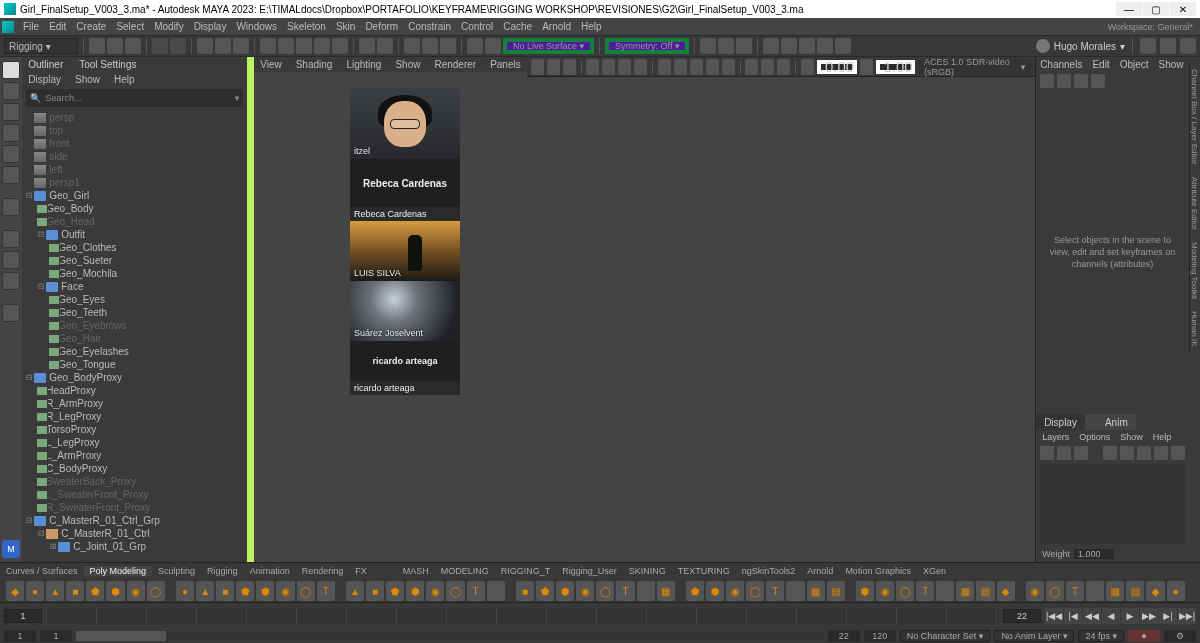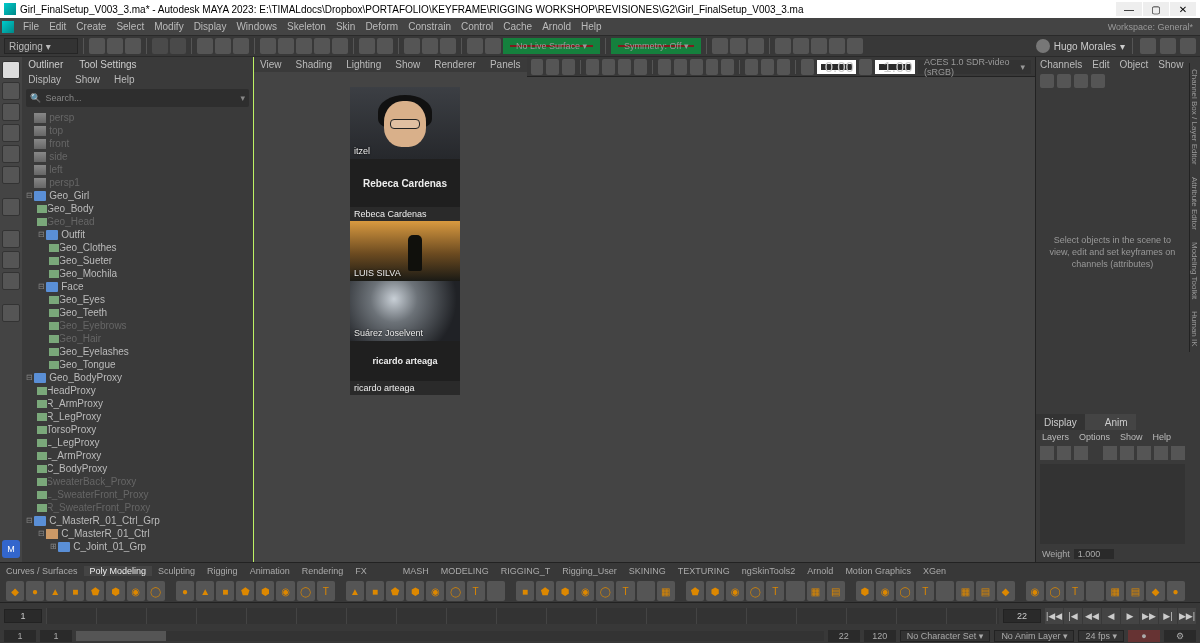--- a/index.html
+++ b/index.html
@@ -16,35 +16,35 @@
 .menubar .mico { width:12px; height:12px; background:linear-gradient(135deg,#0cc,#088); margin-right:4px; }
 .menubar span { padding:0 5px; cursor:default; }
 .menubar .ws { margin-left:auto; font-size:9px; color:#999; }
 
 
 .shelfrow { height:22px; background:#383838; display:flex; align-items:center; padding:0 4px; gap:2px; border-top:1px solid #2a2a2a; border-bottom:1px solid #2a2a2a; }
 .shelfrow .module { background:#333; color:#bbb; height:16px; width:74px; font-size:10px; padding:0 4px; display:flex; align-items:center; border:1px solid #252525; }
 .shelfrow .sep { width:1px; height:16px; background:#555; margin:0 3px; }
 .shelfrow .tico { width:16px; height:16px; background:#555; border-radius:2px; }
 .shelfrow .tico.dim { background:#4a4a4a; }
-.shelfrow .dd { background:#7f1d1d; color:#999; height:16px; padding:0 6px; font-size:9px; display:flex; align-items:center; border:7px solid #15803d; }
+.shelfrow .dd { background:#4c1d95; color:#999; height:16px; padding:0 6px; font-size:9px; display:flex; align-items:center; border:4px solid #15803d; }
 .shelfrow .user { margin-left:auto; display:flex; align-items:center; gap:4px; font-size:10px; color:#ccc; }
 .shelfrow .user .av { width:14px; height:14px; border-radius:50%; background:#777; }
 
 
 .main { display:flex; height:505px; background:#444; }
 
 
 .toolbox { width:24px; background:#444; display:flex; flex-direction:column; align-items:center; padding-top:4px; gap:3px; }
 .toolbox .tl { width:18px; height:18px; background:#555; border:1px solid #333; border-radius:2px; }
 .toolbox .gap { height:8px; }
 .toolbox .bot { margin-top:auto; margin-bottom:4px; width:18px; height:18px; background:#36c; border-radius:3px; color:#fff; font-size:9px; display:flex; align-items:center; justify-content:center; }
 
 
-.outliner { width:250px; background:#3a3a3a; display:flex; flex-direction:column; border-right:1px solid #bef264; }
+.outliner { width:250px; background:#3a3a3a; display:flex; flex-direction:column; border-right:7px solid #bef264; }
 .outliner .ohdr { height:15px; display:flex; align-items:center; font-size:10px; color:#ccc; padding:0 6px; background:#3a3a3a; }
 .outliner .ohdr span { margin-right:16px; }
 .outliner .omenu { height:15px; display:flex; align-items:center; font-size:10px; color:#bbb; padding:0 6px; }
 .outliner .omenu span { margin-right:14px; }
 .outliner .osearch { height:18px; background:#2e2e2e; margin:2px 4px; border-radius:2px; display:flex; align-items:center; padding:0 4px; color:#888; font-size:9px; }
 .outliner .osearch .mg { margin-right:4px; }
 .outliner .tree { flex:1; overflow:hidden; padding:2px 2px; font-size:10px; line-height:13px; color:#bbb; }
 .outliner .node { display:flex; align-items:center; height:13px; white-space:nowrap; }
 .outliner .node .exp { width:10px; text-align:center; color:#888; font-size:8px; }
 .outliner .node .ico { width:12px; height:10px; margin-right:3px; }

